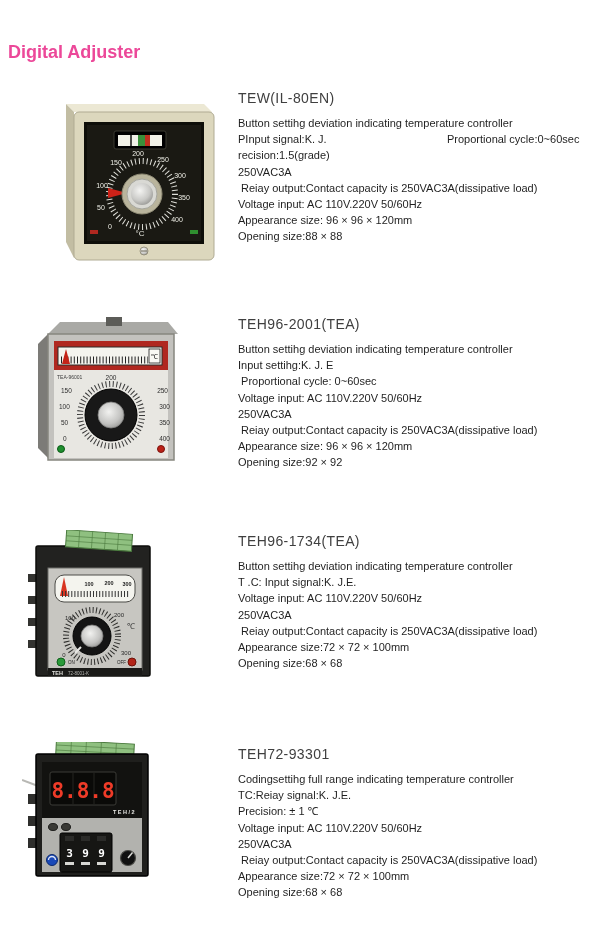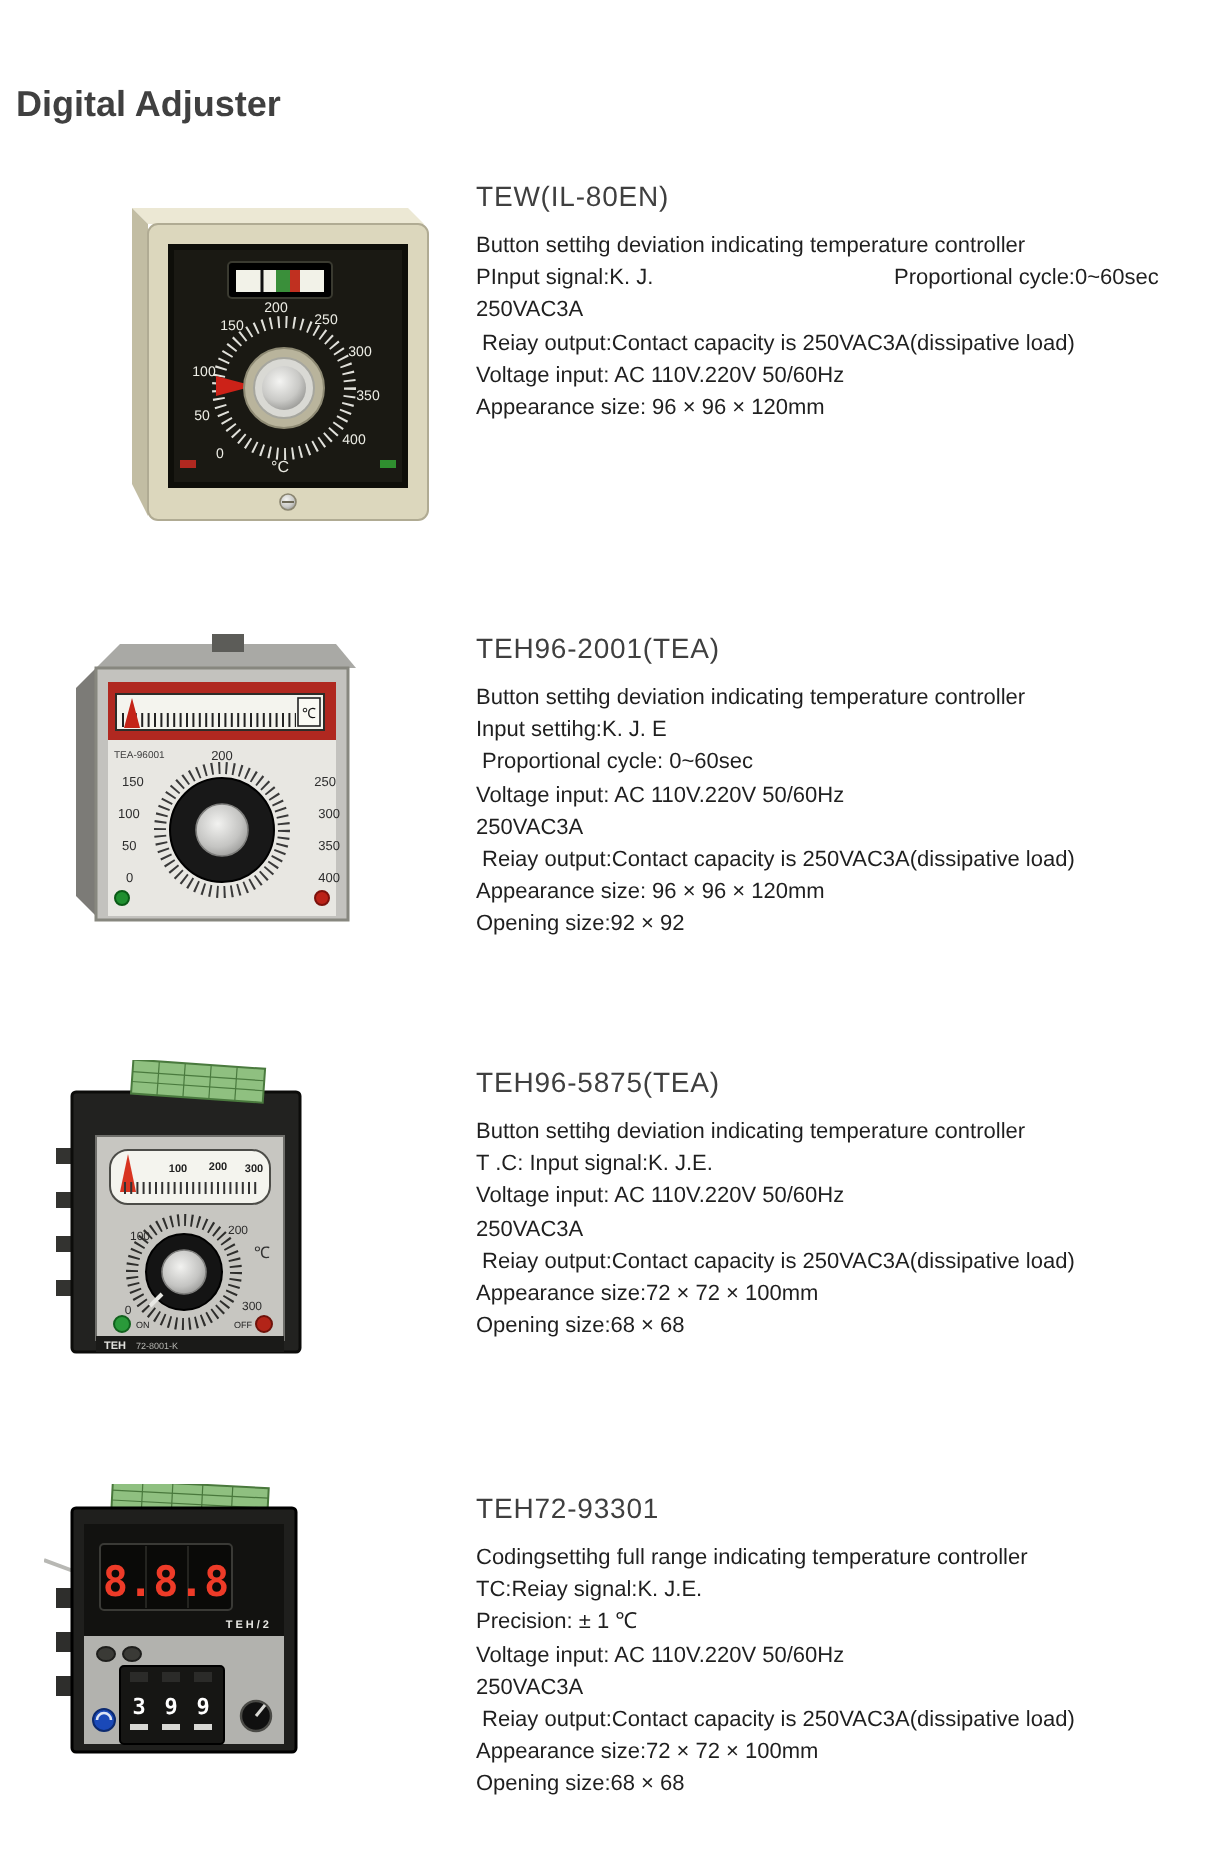--- a/index.html
+++ b/index.html
@@ -2,21 +2,21 @@
 <html><head>
 <meta charset="utf-8">
 <style>
   html,body { margin:0; padding:0; }
   body {
     width:615px; height:932px; background:#ffffff; position:relative;
     font-family:"Liberation Sans", sans-serif; overflow:hidden;
   }
   .page-title {
     position:absolute; left:8px; top:30px;
-    font-size:18px; font-weight:bold; color:#404040;
+    font-size:18px; font-weight:bold; color:#ec4899;
   }
   .product-photo { position:absolute; }
   .product-photo svg { display:block; }
   .info { position:absolute; left:238px; width:372px; }
   .model {
     margin:0 0 9px 0; font-size:14px; font-weight:400;
     color:#3f3f3f; letter-spacing:0.4px;
   }
   .spec {
     margin:0; font-size:11px; color:#1f1f1f;
@@ -78,24 +78,26 @@
   <g>
     <circle cx="116" cy="149" r="4" fill="url(#sg1)" stroke="#8a8570" stroke-width="0.8"></circle>
     <line x1="113" y1="149" x2="119" y2="149" stroke="#6e6a58" stroke-width="1"></line>
   </g>
 </svg>
 </div>
 <div class="info" style="top:90px;">
   <h2 class="model">TEW(IL-80EN)</h2>
   <p class="spec">Button settihg deviation indicating temperature controller</p>
   <p class="spec"><span>PInput signal:K. J.</span><span class="note">Proportional cycle:0~60sec</span></p>
+  <p class="spec">recision:1.5(grade)</p>
   <p class="spec">250VAC3A</p>
   <p class="spec"> Reiay output:Contact capacity is 250VAC3A(dissipative load)</p>
   <p class="spec">Voltage input: AC 110V.220V 50/60Hz</p>
   <p class="spec">Appearance size: 96 × 96 × 120mm</p>
+  <p class="spec">Opening size:88 × 88</p>
 </div>
 
 <div class="product-photo" style="left:30px; top:316px;">
 <svg width="152" height="150" viewBox="0 0 152 150">
   <defs>
     <radialGradient id="sg2" cx="42%" cy="38%" r="75%">
       <stop offset="0%" stop-color="#f2f2f0"></stop>
           <stop offset="60%" stop-color="#c4c4c2"></stop>
           <stop offset="100%" stop-color="#8c8c8a"></stop>
     </radialGradient>
@@ -204,21 +206,21 @@
     <text x="100" y="134" text-anchor="end">OFF</text>
   </g>
   <g>
     <rect x="22" y="138" width="94" height="8" fill="#1a1a18"></rect>
     <text x="26" y="144.5" font-size="5.5" font-weight="bold" fill="#e0e0dc">TEH</text>
     <text x="42" y="144.5" font-size="4.5" fill="#b8b8b4">72-8001-K</text>
   </g>
 </svg>
 </div>
 <div class="info" style="top:533px;">
-  <h2 class="model">TEH96-5875(TEA)</h2>
+  <h2 class="model">TEH96-1734(TEA)</h2>
   <p class="spec">Button settihg deviation indicating temperature controller</p>
   <p class="spec">T .C: Input signal:K. J.E.</p>
   <p class="spec">Voltage input: AC 110V.220V 50/60Hz</p>
   <p class="spec">250VAC3A</p>
   <p class="spec"> Reiay output:Contact capacity is 250VAC3A(dissipative load)</p>
   <p class="spec">Appearance size:72 × 72 × 100mm</p>
   <p class="spec">Opening size:68 × 68</p>
 </div>
 
 <div class="product-photo" style="left:22px; top:742px;">

